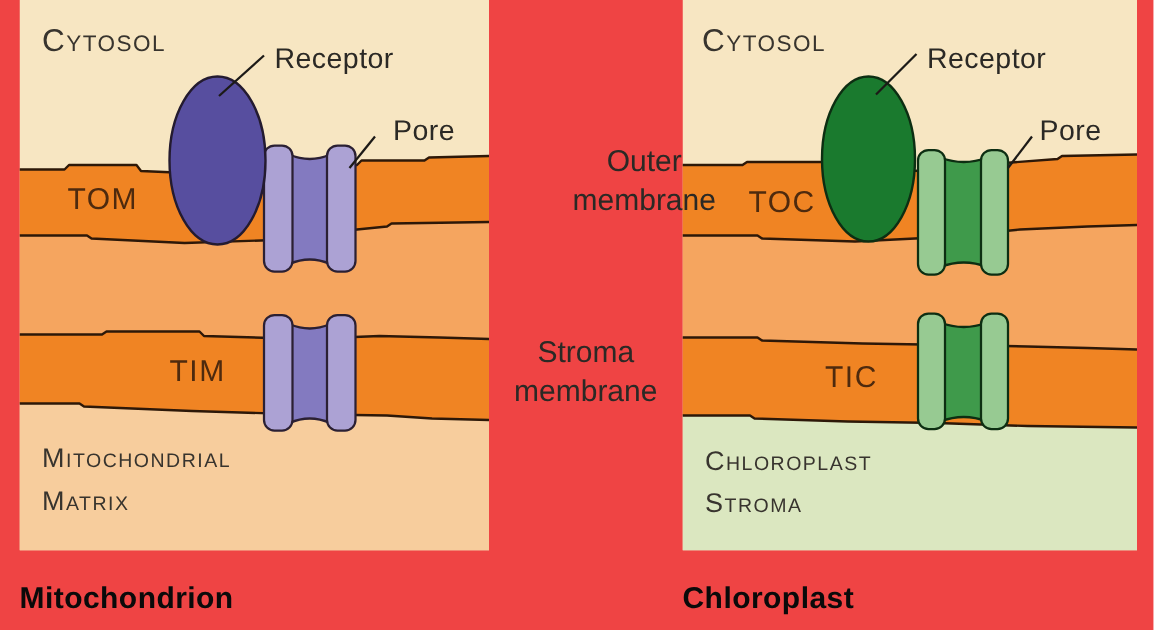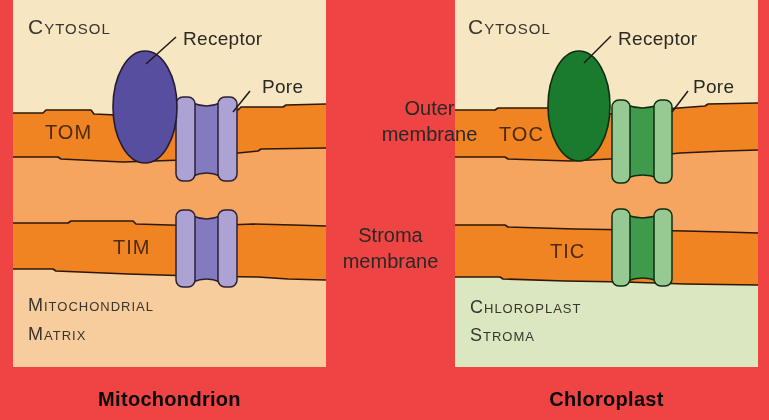--- a/index.html
+++ b/index.html
@@ -36,21 +36,20 @@
     font-size: 20px;
     line-height: 26px;
     color: #2b2925;
   }
   #outer-membrane-label { top: 95px; padding-left: 39px; }
   #inner-membrane-label { top: 222px; }
 
   .caption {
     position: absolute;
     top: 388px;
-    text-align: center;
     font-size: 20px;
     font-weight: bold;
     letter-spacing: .3px;
     color: #0a0a0a;
   }
   #caption-mitochondrion { left: 13px;  width: 313px; }
   #caption-chloroplast   { left: 455px; width: 303px; }
 </style>
 </head>
 <body>

